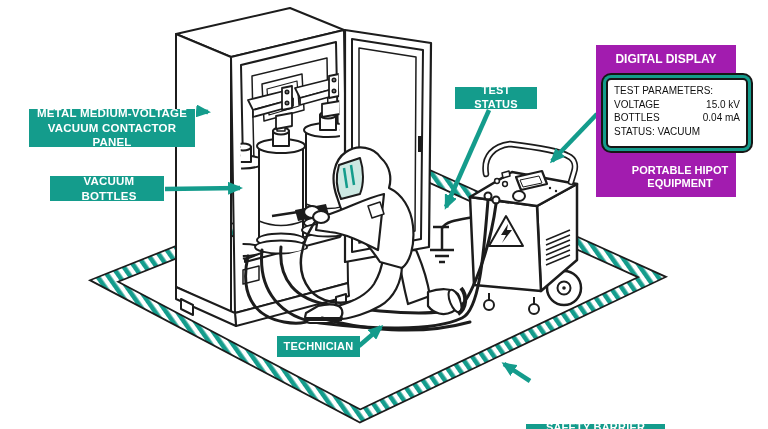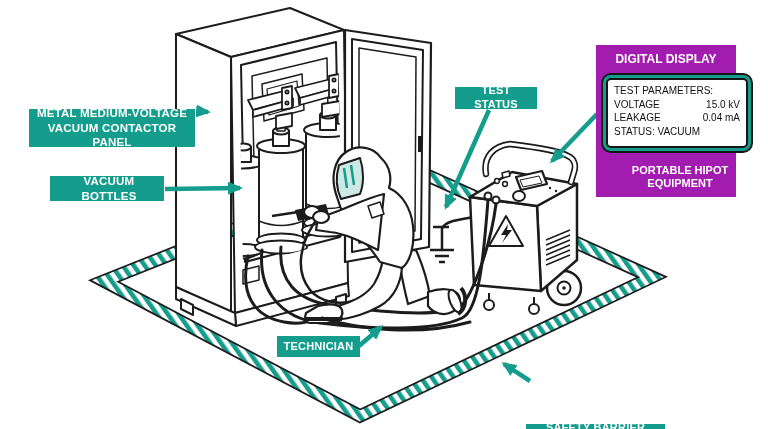--- a/index.html
+++ b/index.html
@@ -245,21 +245,21 @@
 
 <div class="info-panel">
   <div class="info-title">DIGITAL DISPLAY</div>
   <div class="display">
     <div>TEST PARAMETERS:</div>
     <div class="disp-row">
       <span>VOLTAGE</span>
       <span>15.0 kV</span>
     </div>
     <div class="disp-row">
-      <span>LEAKAGE</span>
+      <span>BOTTLES</span>
       <span>0.04 mA</span>
     </div>
     <div>STATUS: VACUUM</div>
   </div>
   <div class="info-caption">
     <span>PORTABLE HIPOT EQUIPMENT</span>
   </div>
 </div>
 
 </div>

